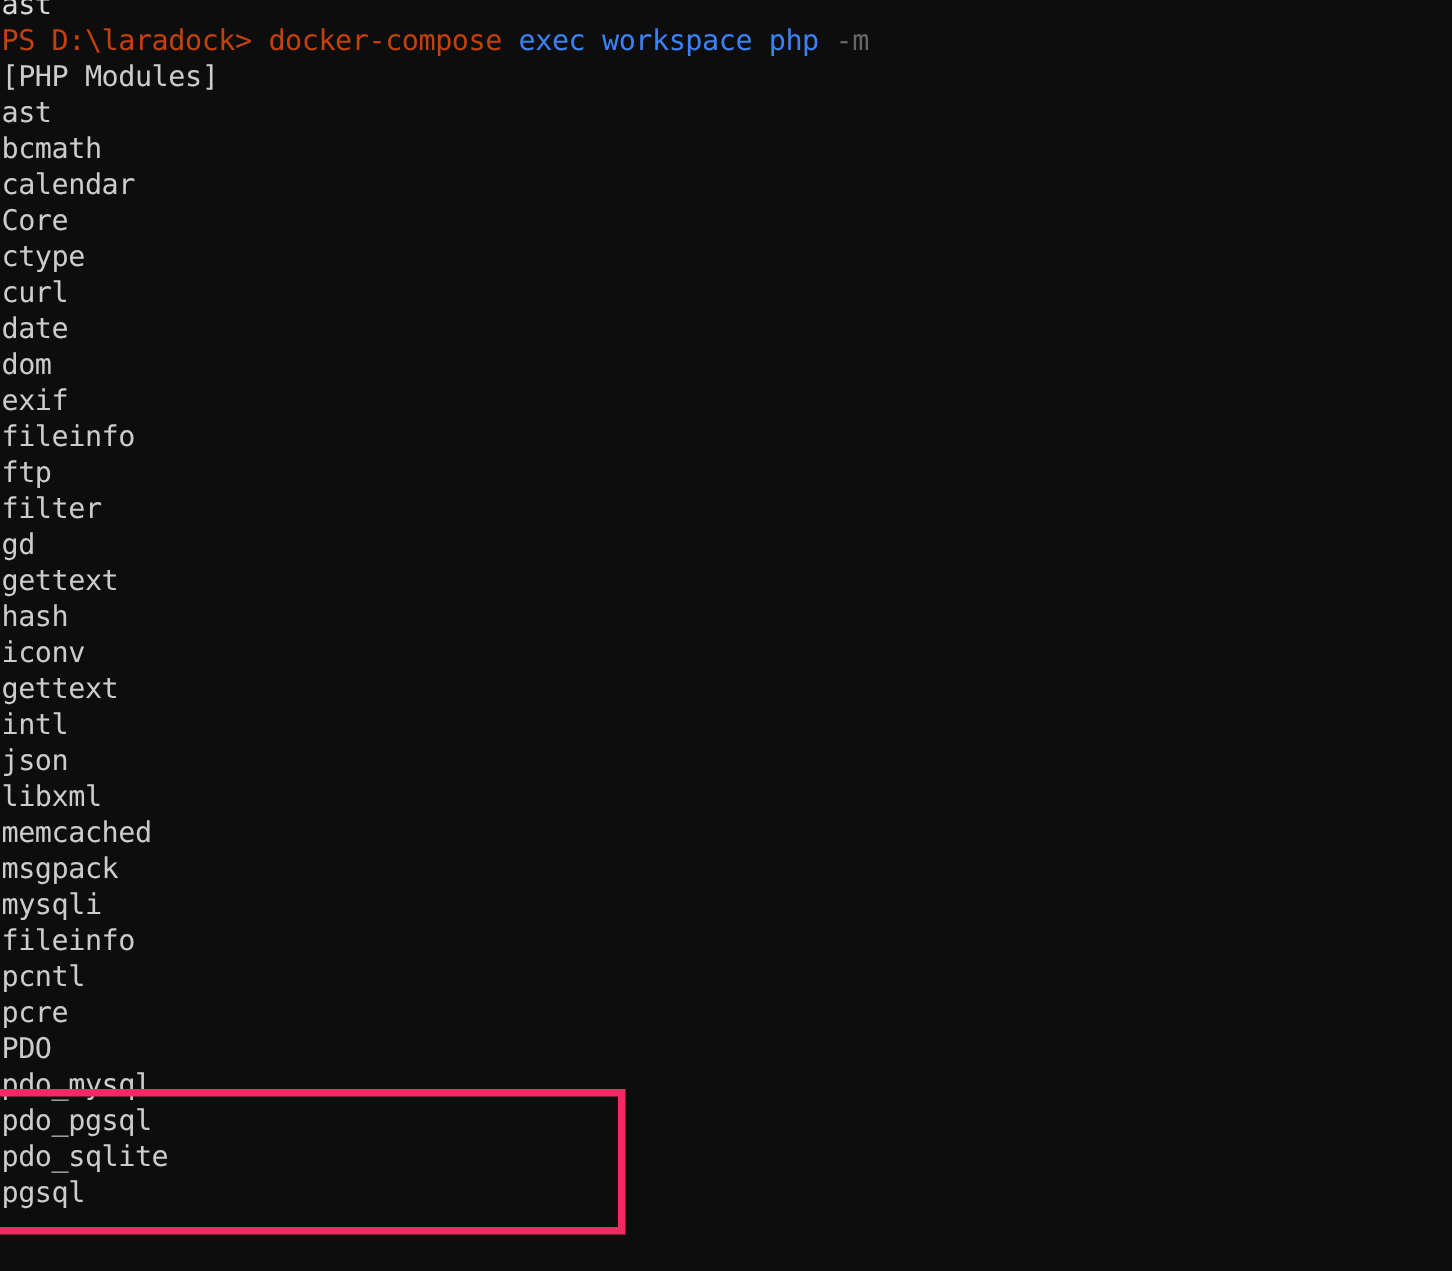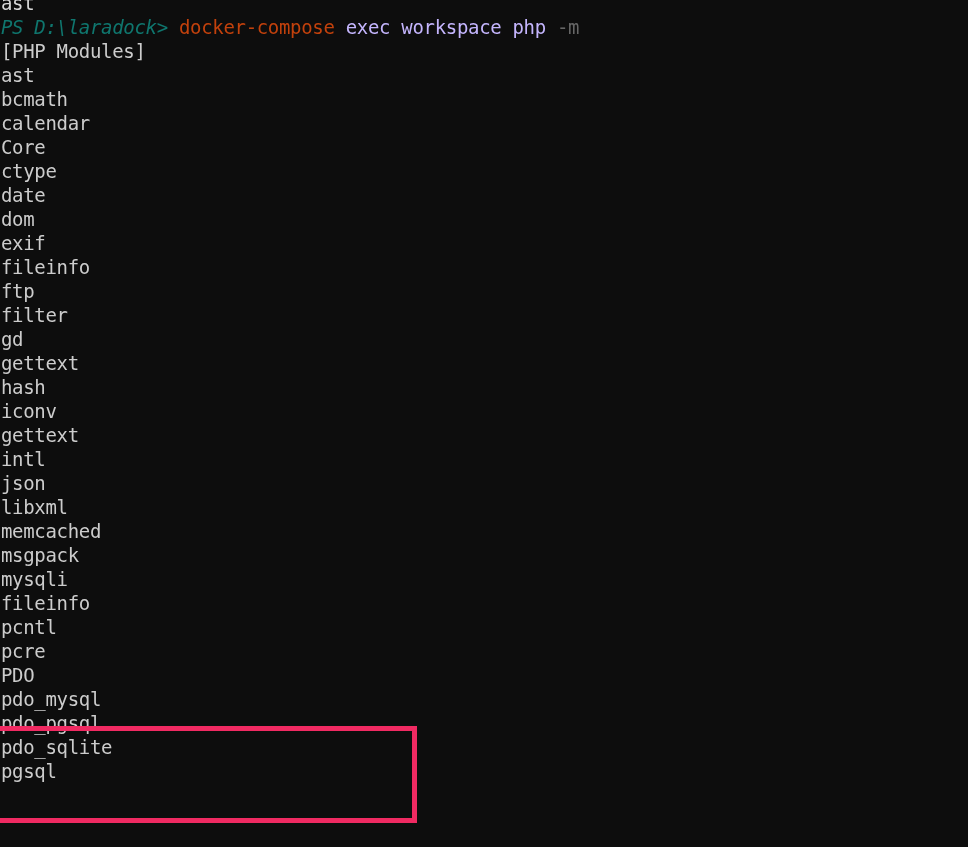--- a/index.html
+++ b/index.html
@@ -27,23 +27,23 @@
   }
   .line {
     height: 24px;
     white-space: pre;
     color: #cccccc;
     padding-left: 1px;
   }
   .line.clipped-top {
     color: #d8d8d8;
   }
-  .tok-prompt  { color: #0f766e; font-style: italic; }
+  .tok-prompt  { color: #c2410c; }
   .tok-command { color: #c2410c; }
-  .tok-arg     { color: #c4b5fd; }
+  .tok-arg     { color: #3b82f6; }
   .tok-flag    { color: #666666; }
   .tok-header  { color: #cccccc; }
   .tok-module  { color: #cccccc; }
 
   #highlight-box {
     position: absolute;
     left: -5px;
     top: 726px;
     width: 422px;
     height: 97px;
@@ -64,20 +64,21 @@
     <div class="line"><span class="tok-prompt">PS D:\laradock&gt;</span><span class="tok-prompt"> </span><span class="tok-command">docker-compose</span><span class="tok-arg"> </span><span class="tok-arg">exec workspace php</span><span class="tok-arg"> </span><span class="tok-flag">-m</span></div>
 
     <div class="line"><span class="tok-header">[PHP Modules]</span></div>
 
     <div id="module-list">
         <div class="line"><span class="tok-module">ast</span></div>
         <div class="line"><span class="tok-module">bcmath</span></div>
         <div class="line"><span class="tok-module">calendar</span></div>
         <div class="line"><span class="tok-module">Core</span></div>
         <div class="line"><span class="tok-module">ctype</span></div>
+        <div class="line"><span class="tok-module">curl</span></div>
         <div class="line"><span class="tok-module">date</span></div>
         <div class="line"><span class="tok-module">dom</span></div>
         <div class="line"><span class="tok-module">exif</span></div>
         <div class="line"><span class="tok-module">fileinfo</span></div>
         <div class="line"><span class="tok-module">ftp</span></div>
         <div class="line"><span class="tok-module">filter</span></div>
         <div class="line"><span class="tok-module">gd</span></div>
         <div class="line"><span class="tok-module">gettext</span></div>
         <div class="line"><span class="tok-module">hash</span></div>
         <div class="line"><span class="tok-module">iconv</span></div>

